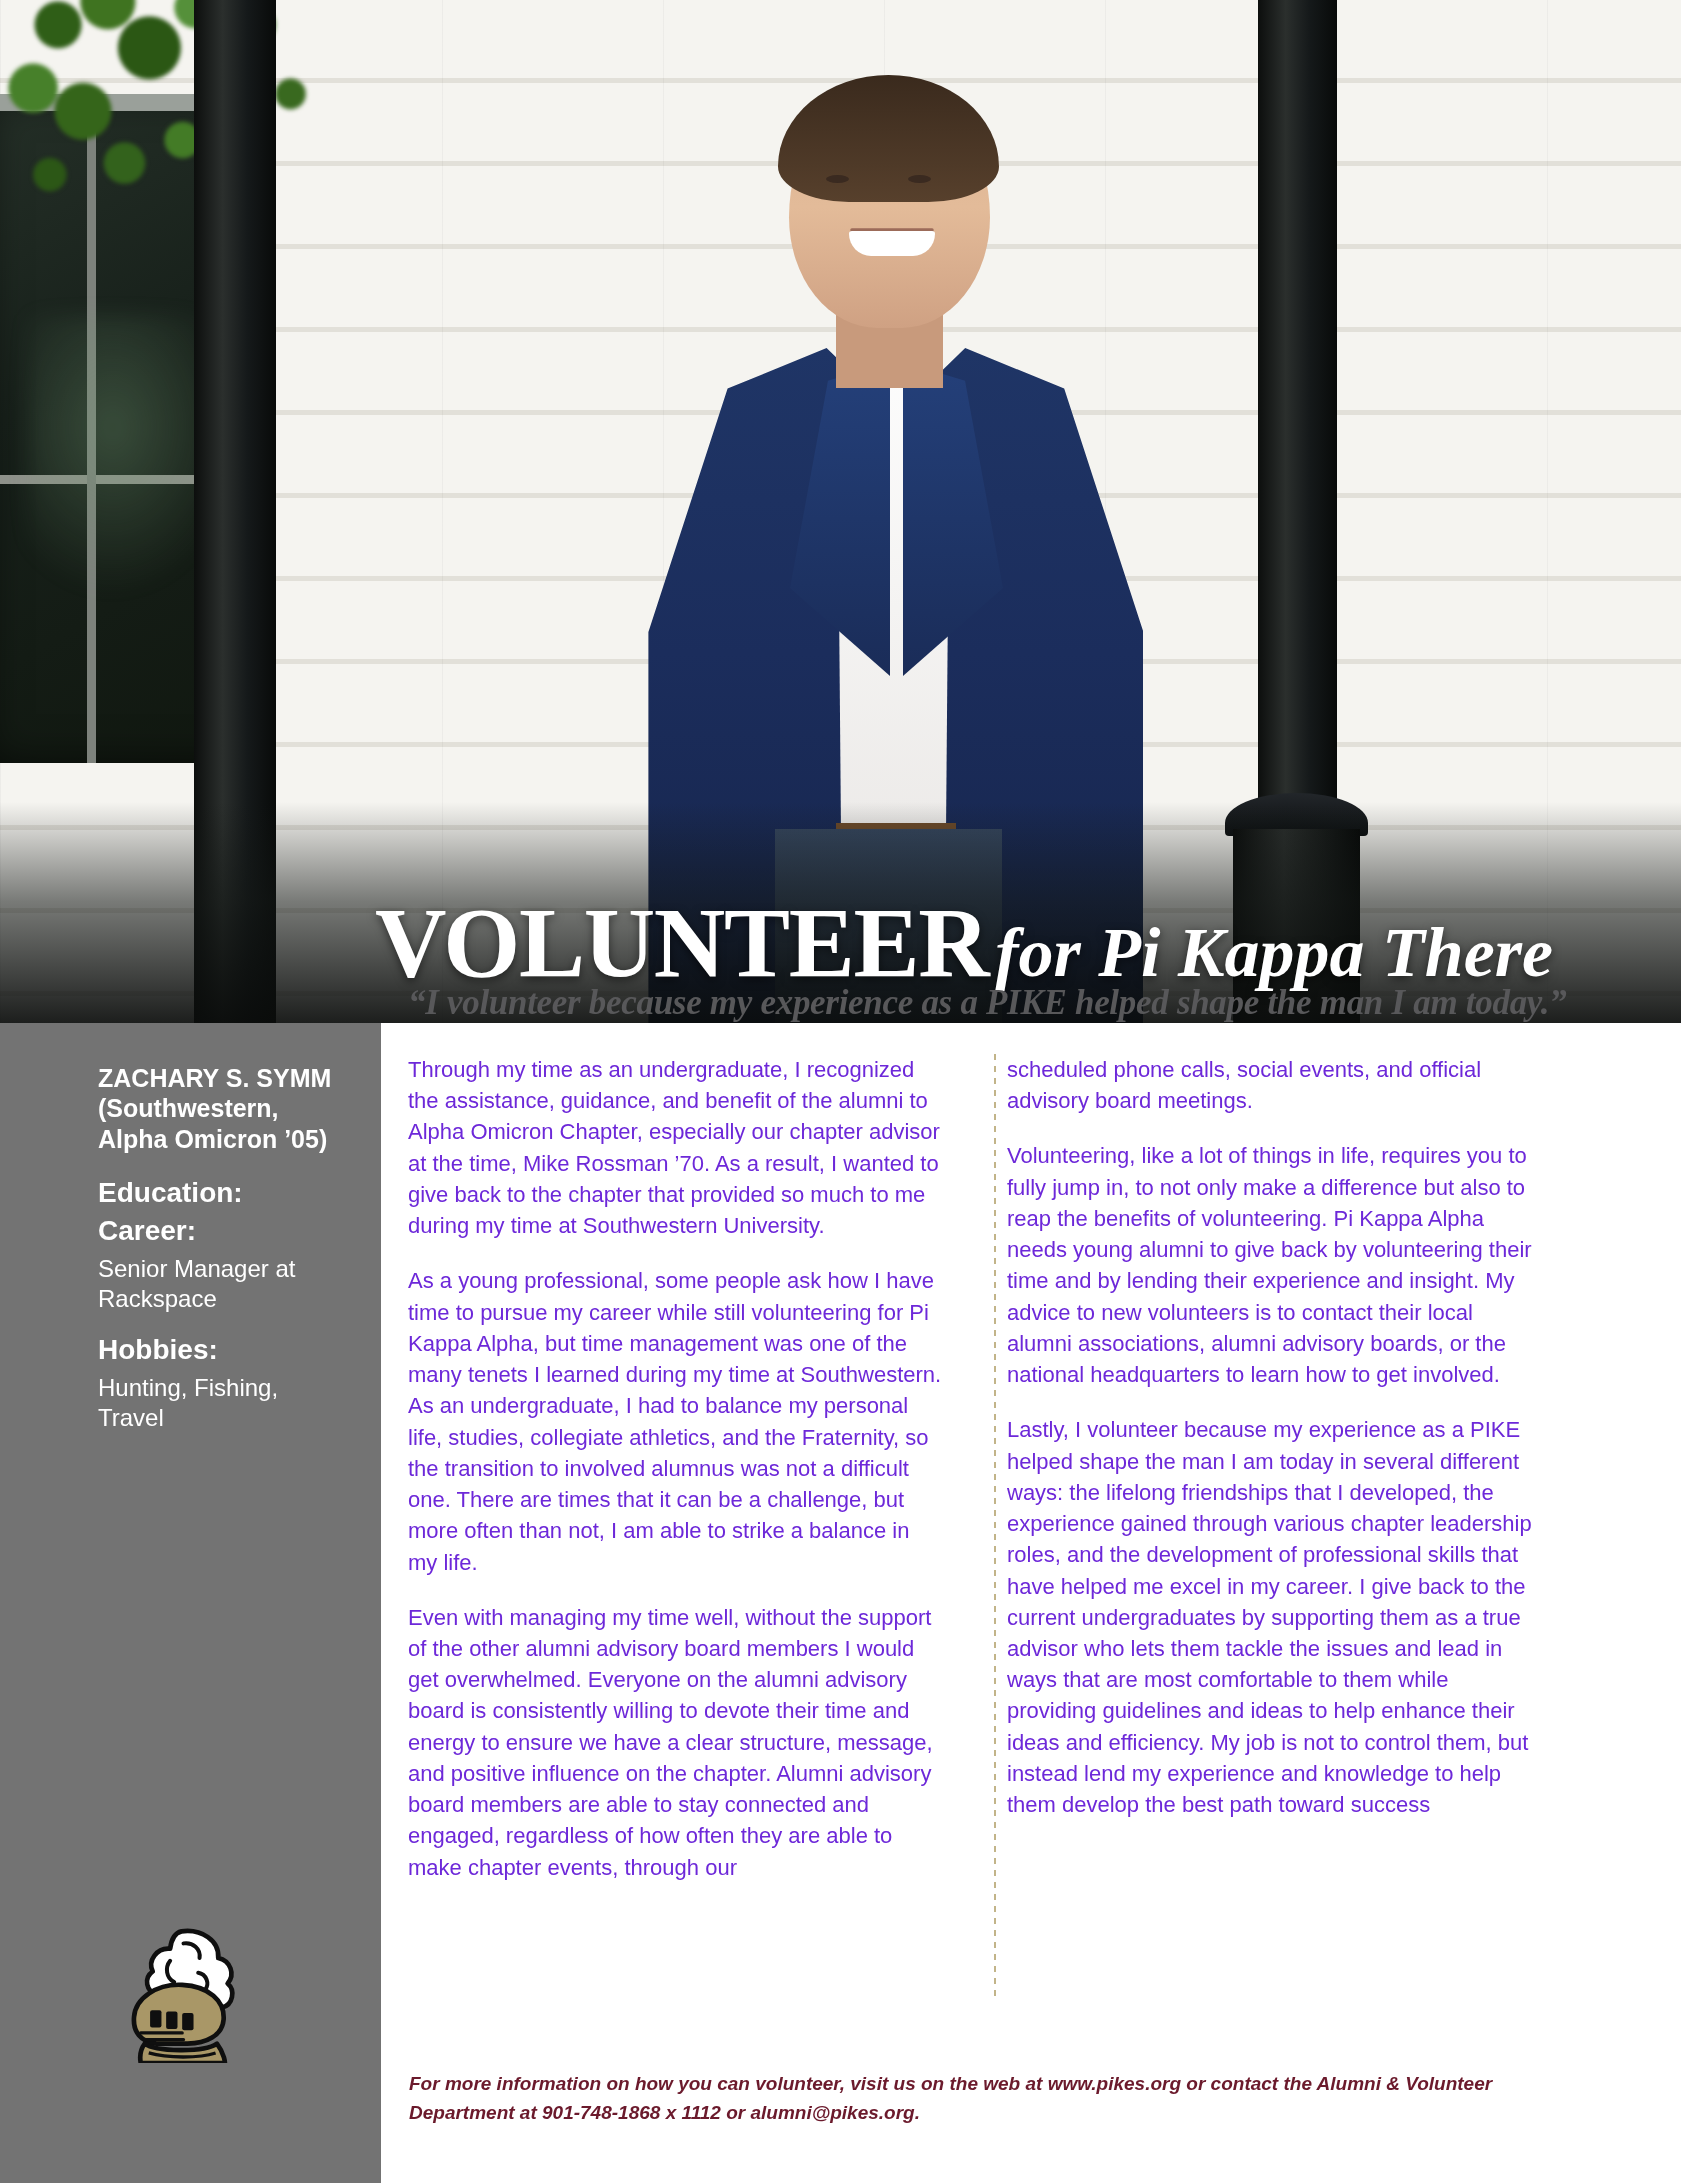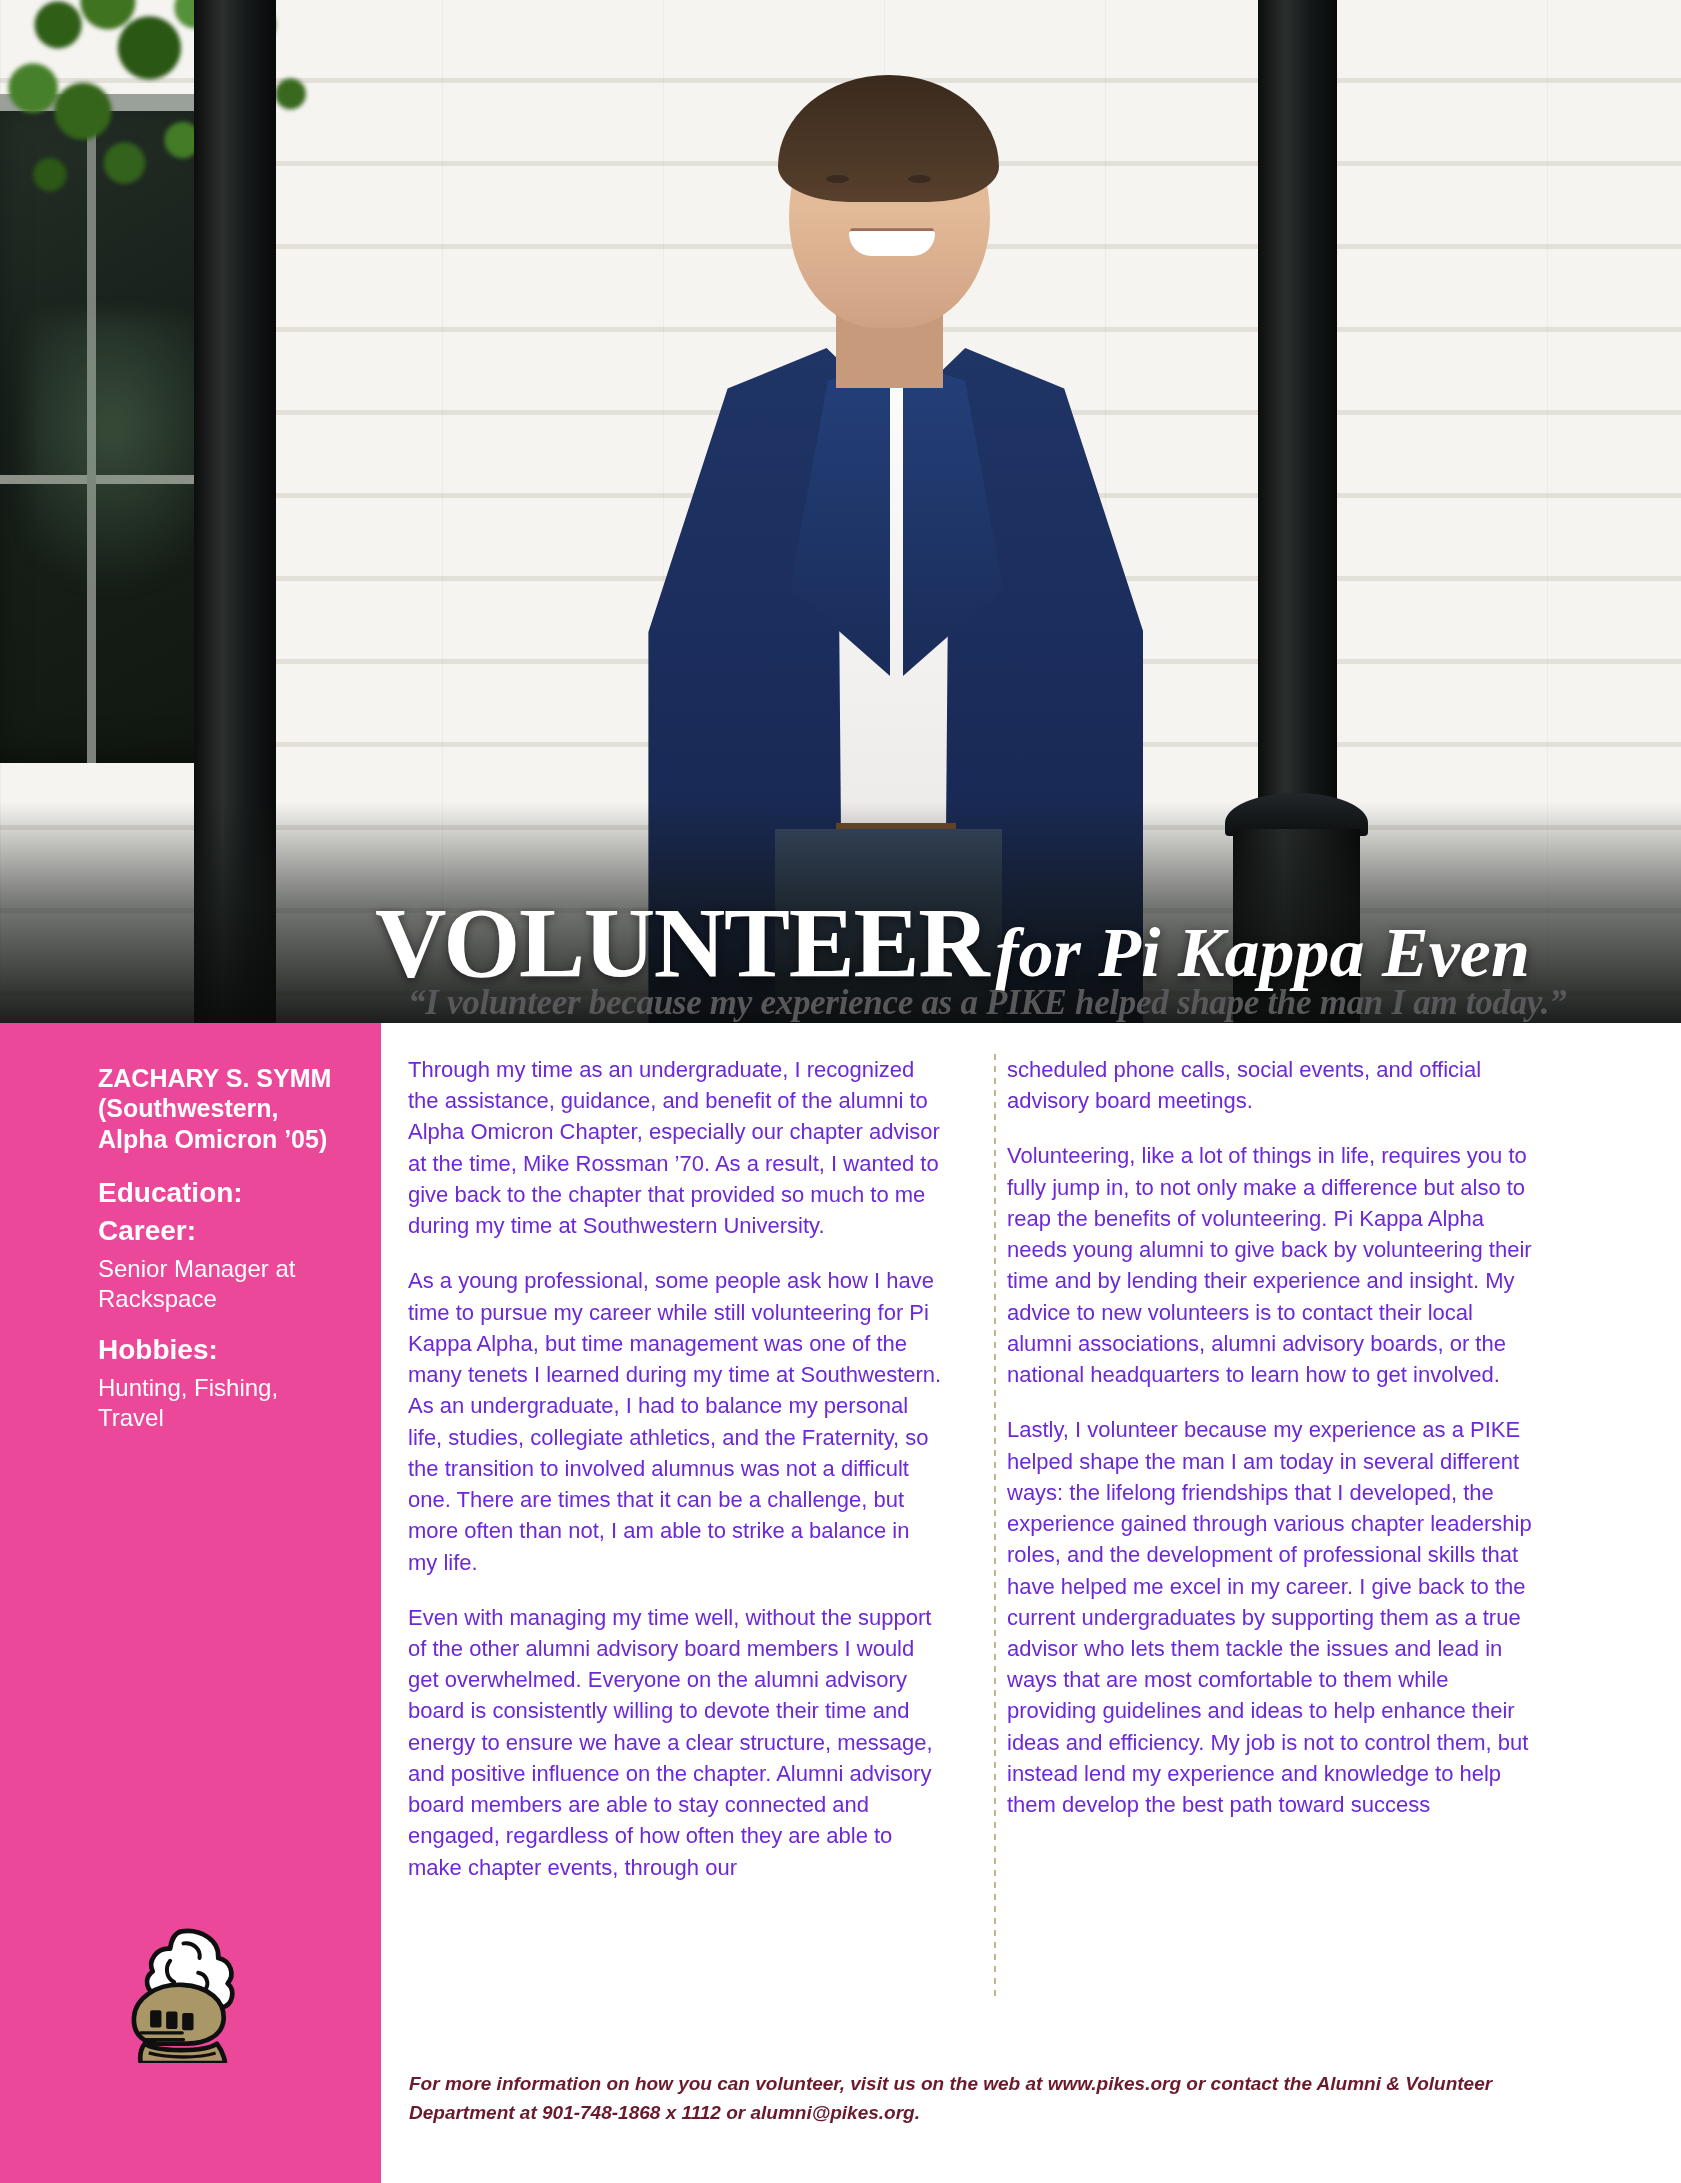--- a/index.html
+++ b/index.html
@@ -178,21 +178,21 @@
     font-style: italic;
     margin-left: 6.7px;
   }
 
   
   .sidebar {
     position: absolute;
     left: 0; top: 1023px;
     width: 381px;
     height: 1160px;
-    background: #ec4899;
+    background: #737373;
     color: #ffffff;
     box-sizing: border-box;
     padding: 40px 40px 0 98px;
   }
   .sb-name {
     font-size: 25px;
     font-weight: 700;
     line-height: 1.21;
     margin: 0 0 23px 0;
   }
@@ -305,21 +305,21 @@
     <div class="head"></div>
     <div class="hair"></div>
     <div class="eye eye-l"></div>
     <div class="eye eye-r"></div>
     <div class="smile"></div>
   </div>
 
   <div class="hero-fade"></div>
 
   <div class="hero-title">
-    <span class="t-main">VOLUNTEER</span><span class="t-sub">for Pi Kappa Even</span>
+    <span class="t-main">VOLUNTEER</span><span class="t-sub">for Pi Kappa There</span>
   </div>
 </div>
 
 <aside class="sidebar">
   <p class="sb-name">ZACHARY S. SYMM<br>(Southwestern,<br>Alpha Omicron ’05)</p>
 
   <p class="sb-label">Education:</p>
 
   <p class="sb-label">Career:</p>
   <p class="sb-value">Senior Manager at Rackspace</p>

